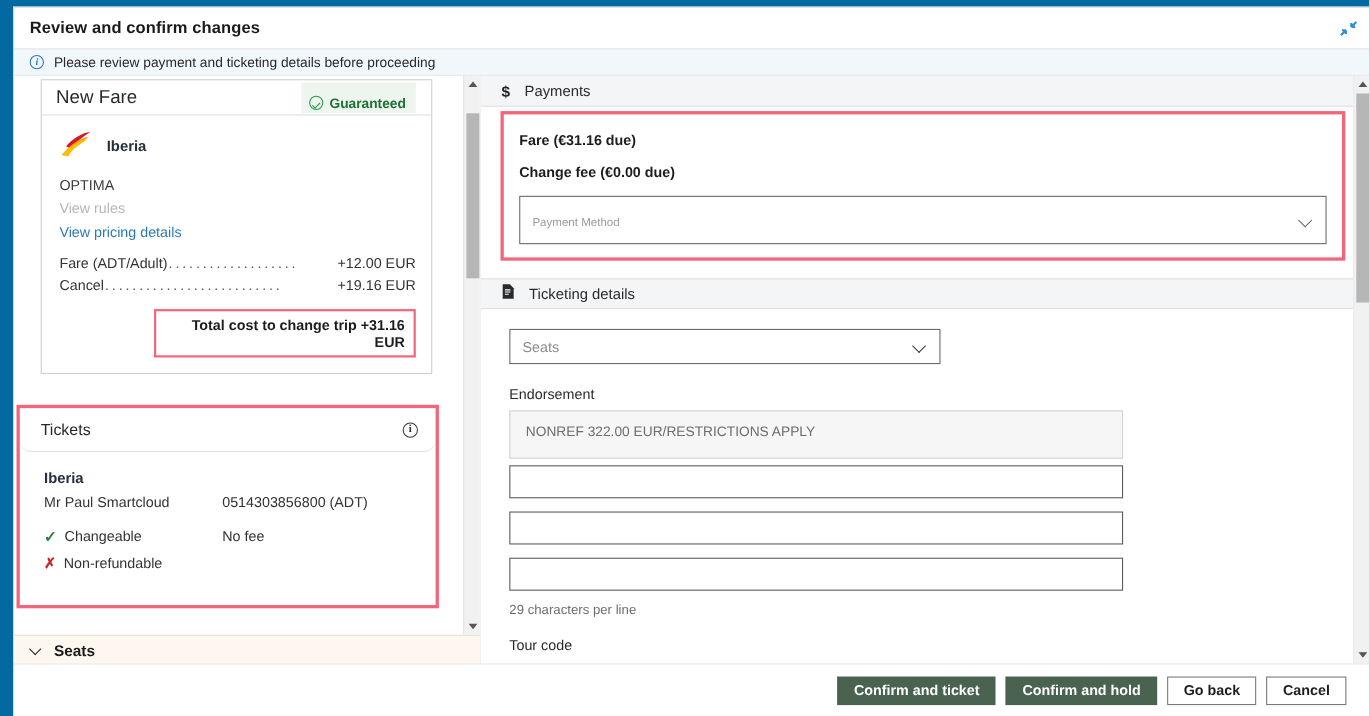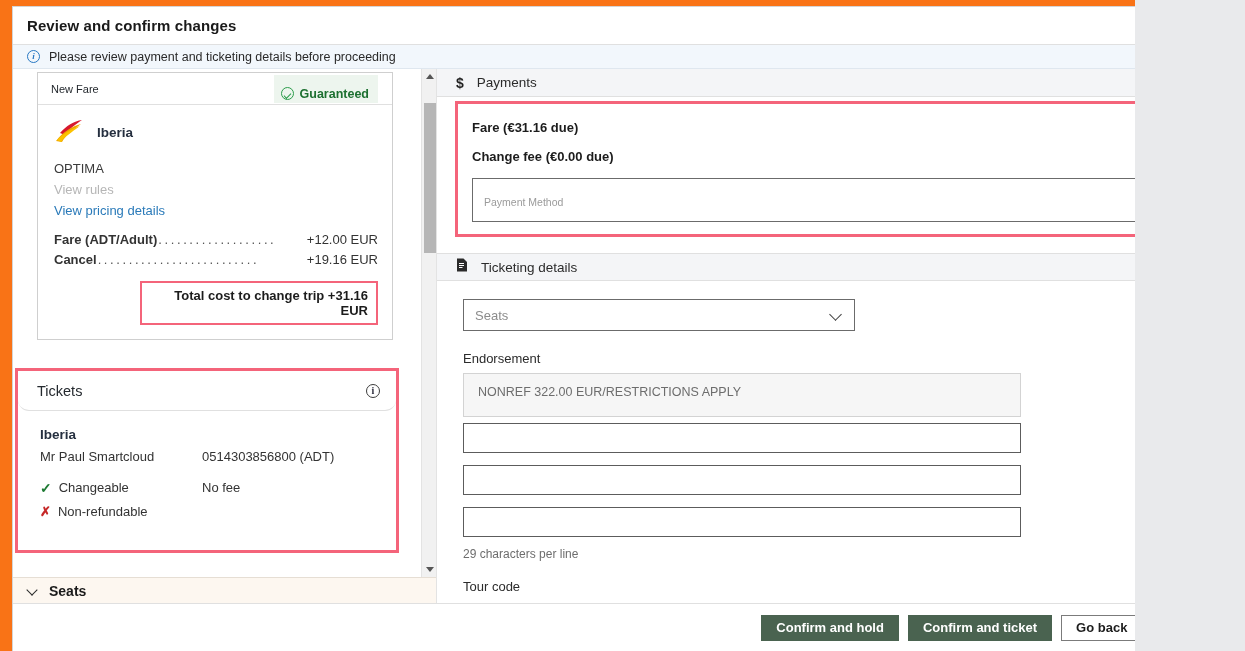--- a/index.html
+++ b/index.html
@@ -3,22 +3,22 @@
 <meta charset="utf-8">
 <style>
   * { box-sizing: border-box; }
   html, body {
     margin: 0; padding: 0;
     background: #e9eaec;
     font-family: "Liberation Sans", sans-serif;
   }
   #app {
     position: relative;
-    width: 1135px; height: 651px;
-    background: #f97316;
+    width: 1245px; height: 651px;
+    background: #0369a1;
     overflow: hidden;
   }
   .modal {
     position: absolute;
     left: 12px; top: 6px;
     width: 1233px; height: 645px;
     background: #ffffff;
     border: 1px solid #d4d4d4;
     border-right: none; border-bottom: none;
     display: flex; flex-direction: column;
@@ -82,21 +82,21 @@
     width: 356px;
     border: 1px solid #cfcfcf;
     background: #fff;
   }
   .fare-card-head {
     height: 32px;
     display: flex; align-items: center; justify-content: space-between;
     padding: 0 14px 0 13px;
     border-bottom: 1px solid #e0e0e0;
   }
-  .fare-card-head .lbl { font-size: 11px; color: #24292e; }
+  .fare-card-head .lbl { font-size: 17px; color: #24292e; }
   .badge-guaranteed {
     display: flex; align-items: center; gap: 6px;
     background: #edf5ee; padding: 12px 9px 2px 7px;
     font-size: 12.5px; font-weight: bold; color: #1c7030;
   }
   .chk-circle {
     width: 13px; height: 13px; border-radius: 50%;
     border: 1.4px solid #2a9c4a;
     position: relative;
   }
@@ -115,21 +115,21 @@
   .fare-brand { font-size: 13px; color: #3b3b3b; margin-bottom: 6px; }
   .link-muted { font-size: 13px; color: #b6b6b6; margin-bottom: 6px; cursor: default; }
   .link-blue { font-size: 13px; color: #2a7ab9; margin-bottom: 14px; cursor: pointer; }
 
   .dotline {
     display: flex; align-items: baseline;
     font-size: 13px; color: #333;
     margin-bottom: 5px;
     white-space: nowrap;
   }
-  .dotline .dl-name { flex: 0 0 auto; font-weight: bold; }
+  .dotline .dl-name { flex: 0 0 auto; }
   .dotline .dl-dots {
     flex: 1 1 auto;
     overflow: hidden;
     margin: 0 1px;
     letter-spacing: 2.6px;
     color: #555;
     font-size: 13px;
   }
   .dotline .dl-val { flex: 0 0 auto; }
 
@@ -500,20 +500,20 @@
             </div>
           <div class="sb-thumb" style="top:16px;height:190px;"></div>
           <div class="sb-arrow down">
               <i></i>
             </div>
         </div>
       </div>
     </div>
 
     <div class="footer">
+      <div class="btn btn-primary">Confirm and ticket</div>
       <div class="btn btn-primary">Confirm and hold</div>
-      <div class="btn btn-primary">Confirm and ticket</div>
       <div class="btn btn-secondary">Go back</div>
       <div class="btn btn-secondary">Cancel</div>
     </div>
 
   </div>
 </div>
 
 </body></html>

